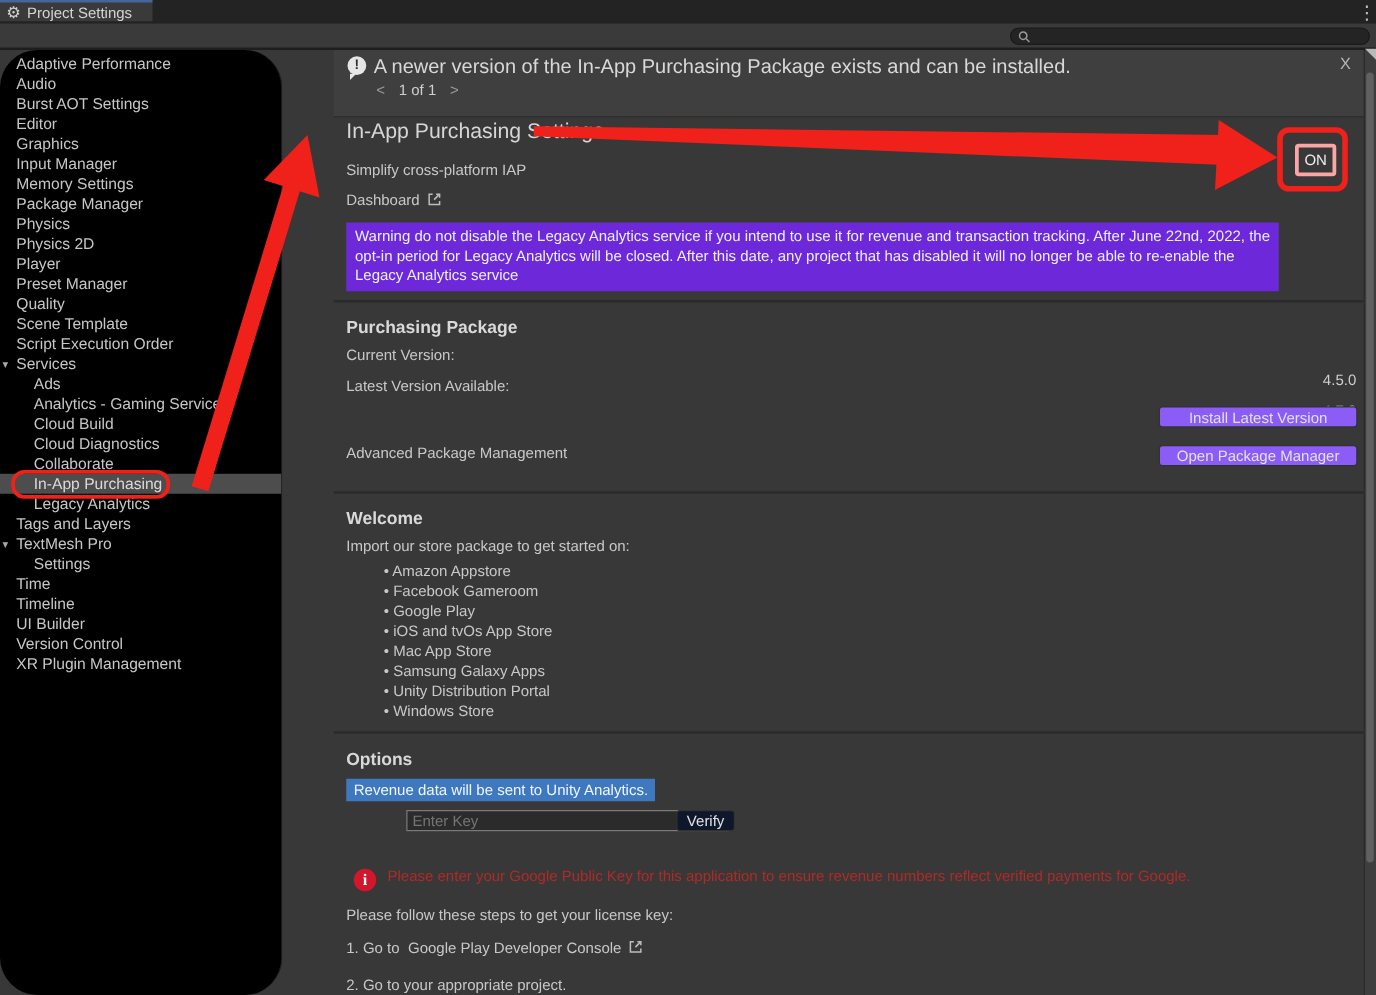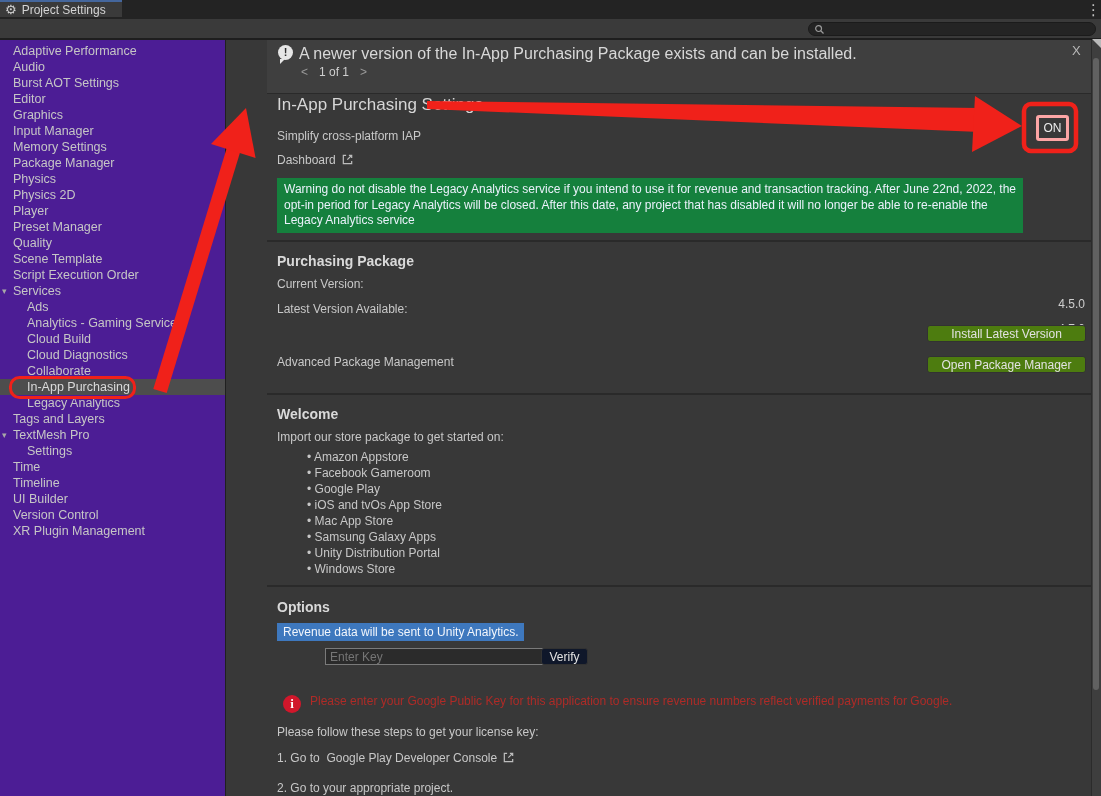--- a/index.html
+++ b/index.html
@@ -11,22 +11,22 @@
   .titlebar{left:0;top:0;width:1101px;height:19px;background:#232323;}
   .tab{left:0;top:0;width:122px;height:17px;background:#3A3A3A;border-top:2px solid #44669C;
        display:flex;align-items:center;gap:5px;padding-left:5px;box-sizing:border-box;}
   .tab-label{font-size:12px;color:#D4D4D4;}
   .gear{font-size:13px;color:#CFCFCF;line-height:1;}
   .kebab{left:1086px;top:1px;font-size:15px;color:#C0C0C0;cursor:pointer;}
   .toolbar{left:0;top:19px;width:1101px;height:19px;background:#3A3A3A;border-bottom:2px solid #1E1E1E;}
   .searchbox{left:808px;top:22px;width:288px;height:14px;background:#242424;border:1px solid #1B1B1B;
        border-radius:8px;display:flex;align-items:center;padding-left:5px;box-sizing:border-box;}
   
-  .sidebar{left:0;top:40px;width:226px;height:756px;background:#4c1d95;border-right:1px solid #202020;
-       padding-top:3px;box-sizing:border-box;}
+  .sidebar{left:0;top:40px;width:226px;height:756px;background:#000000;border-right:1px solid #202020;
+       padding-top:3px;box-sizing:border-box;border-radius:30px;}
   .side-row{position:relative;height:16px;line-height:16px;font-size:12.5px;color:#C6C6C6;
        white-space:nowrap;cursor:pointer;}
   .side-row.sel{background:#4D4D4D;color:#DADADA;}
   .side-row .tri{position:absolute;left:2px;top:0;font-size:9px;color:#A8A8A8;}
   .lv0{padding-left:13px;} .lv1{padding-left:27px;}
   
   .main{left:267px;top:40px;width:824px;height:756px;background:#383838;}
   .notif{left:0;top:0;width:824px;height:54px;background:#3F3F3F;border-bottom:1px solid #2A2A2A;box-sizing:border-box;}
   .notif-msg{position:absolute;left:32px;top:5px;font-size:16px;color:#D8D8D8;}
   .bubble{position:absolute;left:11px;top:5px;width:15px;height:15px;background:#E6E6E6;border-radius:50%;
@@ -34,25 +34,25 @@
   .bubble::after{content:'';position:absolute;left:2px;bottom:-4px;width:0;height:0;
       border-top:5px solid #E6E6E6;border-right:5px solid transparent;}
   .pager{position:absolute;left:34px;top:25px;font-size:12px;color:#CFCFCF;display:flex;gap:11px;}
   .pager .pg-btn{color:#9A9A9A;cursor:pointer;}
   .x-close{position:absolute;left:805px;top:3px;font-size:13px;color:#B8B8B8;cursor:pointer;}
   .h1{font-size:17px;color:#D6D6D6;}
   .h2{font-size:14px;font-weight:bold;color:#D9D9D9;}
   .txt{font-size:12px;color:#C8C8C8;}
   .on-btn{left:769px;top:75px;width:27px;height:20px;border:3px solid #fca5a5;border-radius:3px;
       color:#EDEDED;font-size:12px;text-align:center;line-height:20px;cursor:pointer;background:transparent;}
-  .warnbox{left:10px;top:138px;width:732px;background:#15803d;color:#EAF1FB;font-size:12px;
+  .warnbox{left:10px;top:138px;width:732px;background:#6d28d9;color:#EAF1FB;font-size:12px;
       line-height:15.5px;padding:4px 7px;}
   .divider{left:0;width:824px;height:2px;background:#2A2A2A;}
   .rightval{font-size:12px;color:#CECECE;text-align:right;margin-top:20px;}
-  .u-btn{position:absolute;background:#4d7c0f;border:1px solid #323232;border-radius:3px;color:#E2E2E2;
+  .u-btn{position:absolute;background:#8b5cf6;border:1px solid #323232;border-radius:3px;color:#E2E2E2;
       font-size:12px;text-align:center;cursor:pointer;box-sizing:border-box;}
   .bullets{left:40px;top:409px;font-size:12px;color:#C8C8C8;line-height:16px;}
   .bullets .b-row::before{content:'• ';color:#C8C8C8;}
   .chip{left:10px;top:583px;background:#3E78BE;color:#F2F6FC;font-size:12px;padding:2px 6px;display:inline-block;}
   .keyinput{left:10px;top:608px;width:258px;height:17px;background:#2B2B2B;border:1px solid #7A7A7A;
       color:#CFCFCF;font-size:12px;padding:0 4px;box-sizing:border-box;font-family:"Liberation Sans",sans-serif;margin-left:48px;}
   .err{font-size:12px;color:#A7312D;}
   .redmsg{font-size:12px;color:#AE2B27;}
   .info-i{left:16px;top:655px;width:18px;height:18px;background:#D1172B;border-radius:50%;color:#FFF;
       font-family:"Liberation Serif",serif;font-weight:bold;font-size:13px;text-align:center;line-height:18px;}

